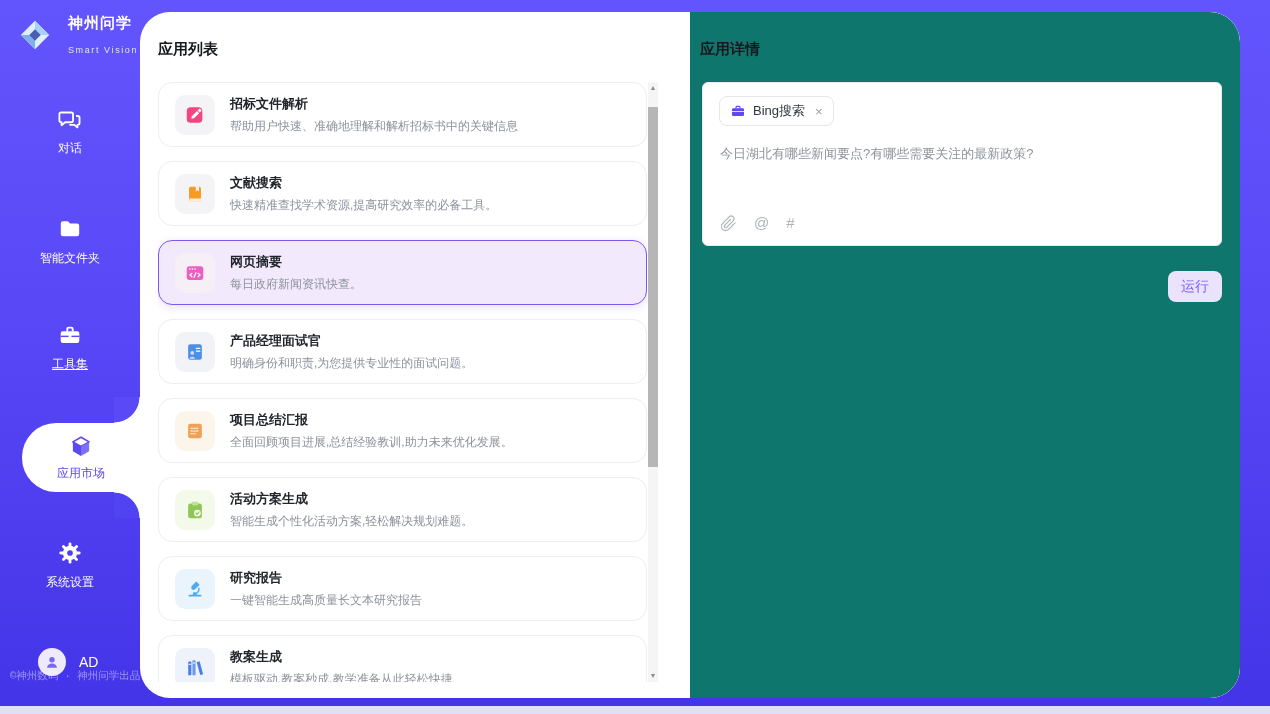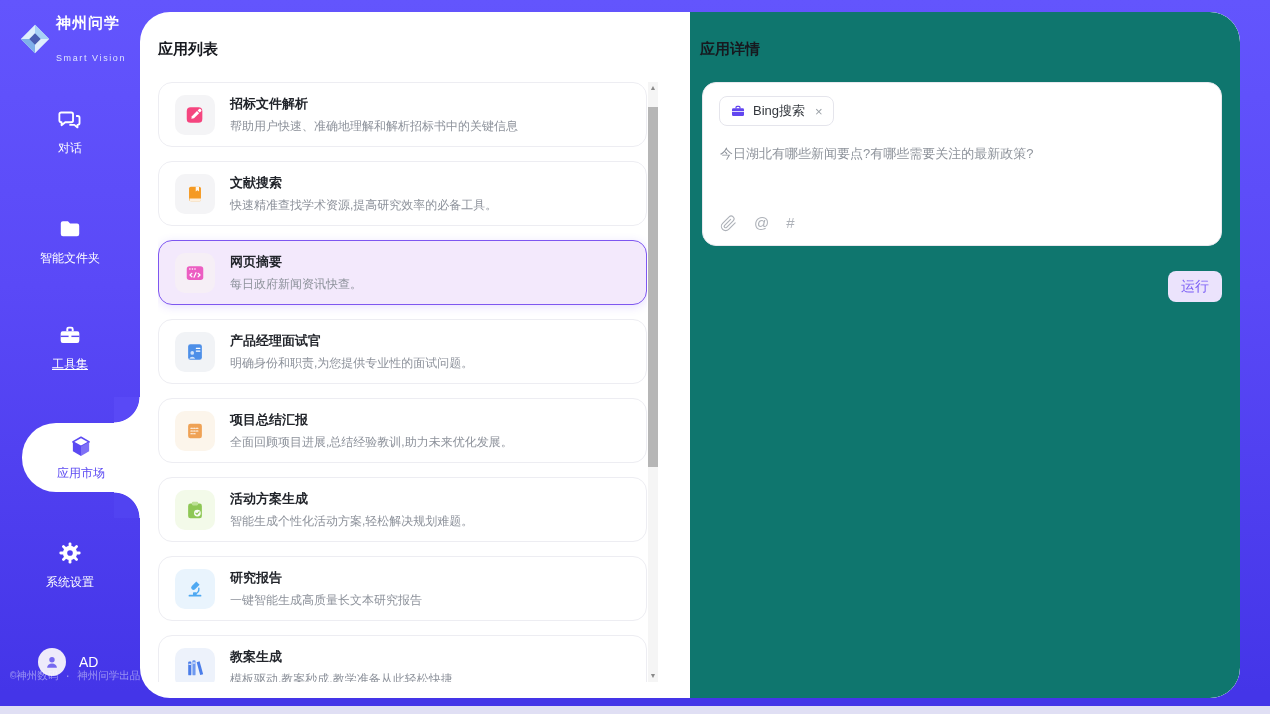--- a/index.html
+++ b/index.html
@@ -4,23 +4,23 @@
 <style>
   * { margin:0; padding:0; box-sizing:border-box; }
   html,body { width:1270px; height:714px; overflow:hidden;
     font-family:"Liberation Sans","DejaVu Sans",sans-serif; }
   body { position:relative;
     background:linear-gradient(180deg,#6355fd 0%,#5a49f7 40%,#4435e8 97%); }
   .bottom-strip { position:absolute; left:0; right:0; bottom:0; height:8px; background:#e0dff4; }
 
   
   .sidebar { position:absolute; left:0; top:0; width:140px; height:706px; }
-  .logo { position:absolute; left:18px; top:14px; display:flex; align-items:center; gap:4px; }
+  .logo { position:absolute; left:18px; top:14px; display:flex; align-items:center; gap:16px; }
   .logo-cn { font-size:15px; font-weight:bold; color:#fff; letter-spacing:1px; }
-  .logo-en { font-size:9px; color:#dfe3ff; letter-spacing:1.6px; margin-top:20px; }
+  .logo-en { font-size:9px; color:#dfe3ff; letter-spacing:1.6px; margin-top:12px; }
   .nav-item { position:absolute; left:0; width:140px; display:flex; flex-direction:column;
     align-items:center; gap:8px; color:#fff; font-size:12px; cursor:pointer; }
   #nav-chat { top:106px; } #nav-folder { top:216px; } #nav-tools { top:322px; } #nav-settings { top:540px; }
   #nav-tools .nav-label { text-decoration:underline; }
   .active-bubble { position:absolute; left:22px; top:423px; width:118px; height:69px; background:#fff;
     border-radius:34px 0 0 34px; display:flex; flex-direction:column; align-items:center;
     justify-content:center; gap:5px; cursor:pointer; }
   .active-bubble .nav-label { color:#5b49f2; font-size:12px; }
   .corner { position:absolute; left:114px; width:26px; height:26px; }
   .corner-top { top:397px; background:radial-gradient(circle at 0 0,#5949f6 25px,#fff 25.8px); }
@@ -54,21 +54,21 @@
   .scrollbar { position:absolute; left:508px; top:70px; width:10px; height:600px; background:#f5f5f5; }
   .sb-arrow { position:absolute; left:0; width:10px; height:12px; color:#8a8a8a; font-size:7px;
     text-align:center; line-height:12px; cursor:pointer; }
   .sb-up { top:0; } .sb-down { bottom:0; }
   .sb-thumb { position:absolute; left:0; top:25px; width:10px; height:360px; background:#b6b6b6; cursor:grab; }
 
   .detail-pane { position:absolute; left:550px; top:0; width:550px; height:100%;
     background:#0f766e; border-radius:0 30px 30px 0; }
   .detail-pane .pane-title { left:10px; top:28px; }
   .detail-card { position:absolute; left:12px; top:70px; width:520px; height:164px;
-    background:#fff; border:1px solid #e8e8ee; border-radius:14px; }
+    background:#fff; border:1px solid #e8e8ee; border-radius:6px; }
   .tag { position:absolute; left:16px; top:13px; height:30px; padding:0 10px; border:1px solid #e5e5ec;
     border-radius:8px; display:flex; align-items:center; gap:7px; background:#fff; cursor:pointer; }
   .tag-label { font-size:13px; color:#33373d; }
   .tag-close { font-size:13px; color:#9aa0a6; margin-left:3px; cursor:pointer; }
   .query { position:absolute; left:17px; top:62px; width:480px; font-size:13px; color:#8e939b; line-height:17px; }
   .attach-row { position:absolute; left:17px; bottom:13px; display:flex; align-items:center; gap:17px; }
   .glyph-icon { font-size:15px; color:#aeb2b9; cursor:pointer; line-height:18px; }
   .run-btn { position:absolute; left:478px; top:259px; width:54px; height:31px; background:#ebe3fc;
     border:none; border-radius:8px; color:#7b5ff5; font-size:14px; cursor:pointer; }
 </style>

